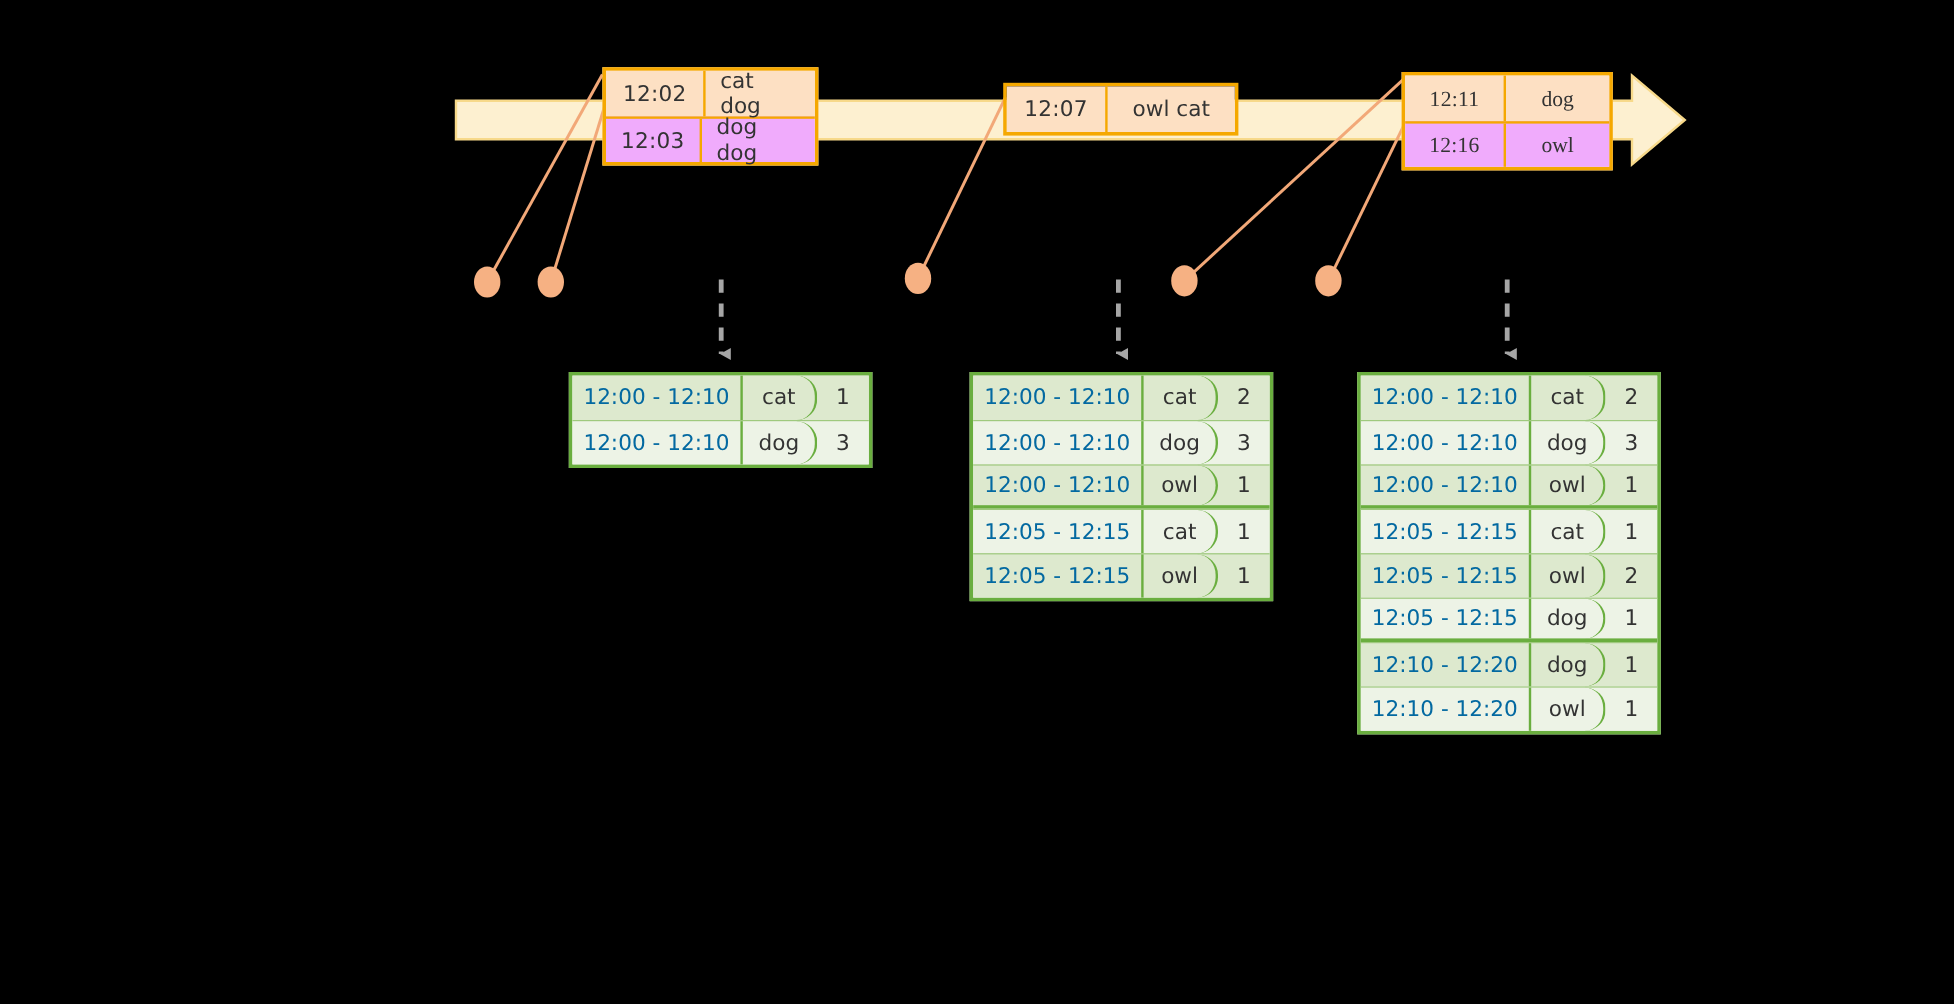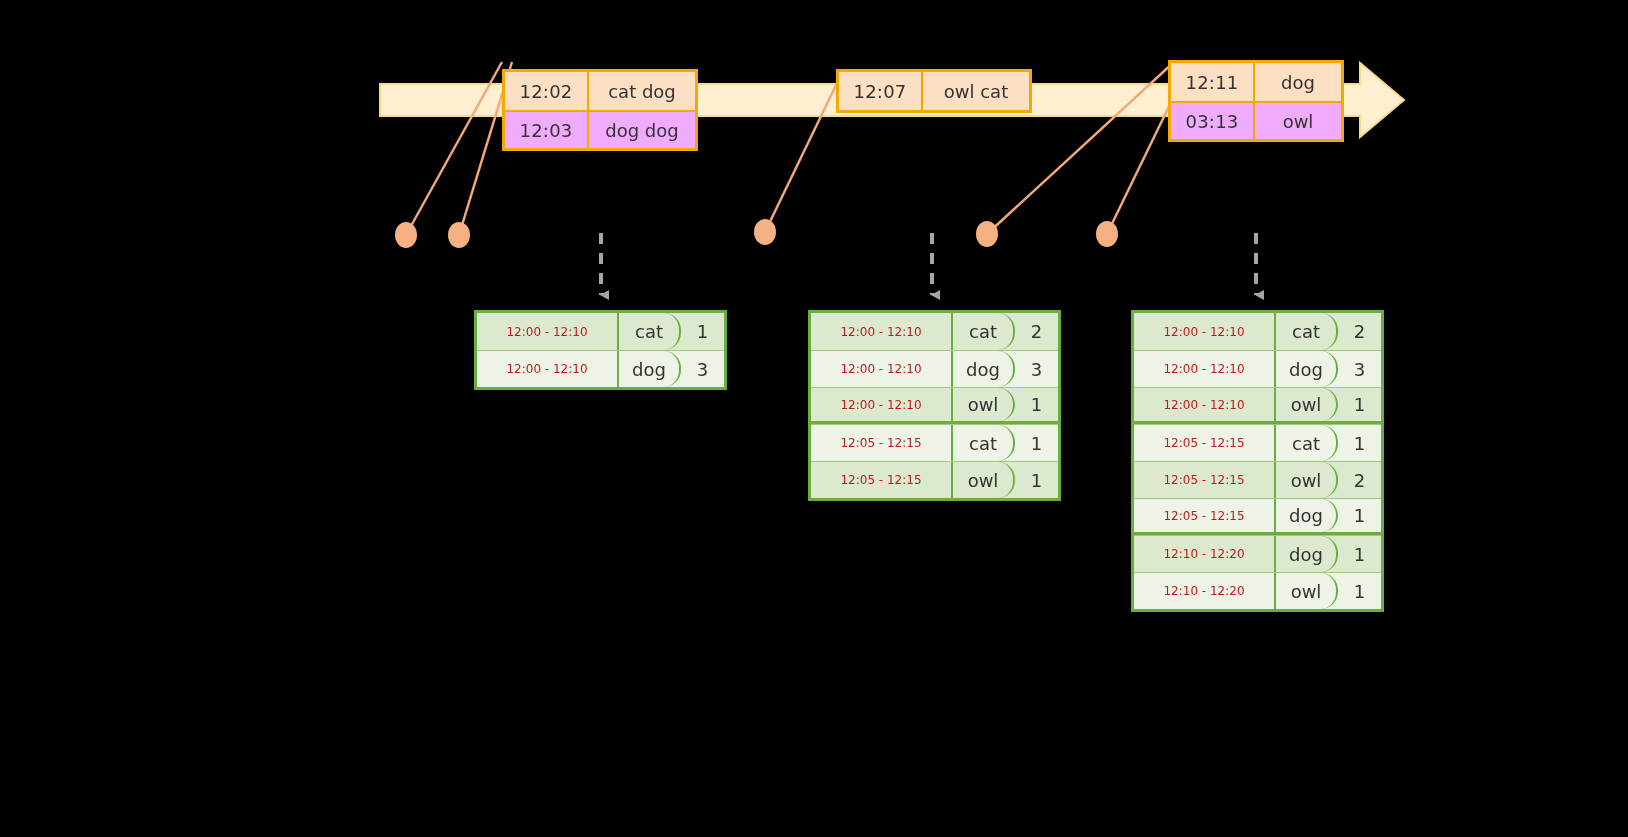--- a/index.html
+++ b/index.html
@@ -82,22 +82,22 @@
   .res-row.odd  { background: #DDE9CE; }
   .res-row.even { background: #EDF3E6; }
   .res-row.groupend { border-bottom: 3px solid #6AAE3F; }
   .res-row + .res-row { border-top: 1px solid #9FC97E; }
   .res-window {
     display: flex;
     align-items: center;
     justify-content: center;
     box-sizing: border-box;
     border-right: 2px solid #6AAE3F;
-    font-size: 12px;
-    color: #b91c1c;
+    font-size: 18px;
+    color: #0369a1;
   }
   .res-key {
     display: flex;
     align-items: center;
     justify-content: center;
     box-sizing: border-box;
     border-right: 2px solid #6AAE3F;
     font-size: 18px;
     color: #333333;
     width: 62px;
@@ -146,43 +146,43 @@
       </g>
 
     <g id="dashed-arrows">
         <line x1="601" y1="233" x2="601" y2="295" stroke="#A6A6A6" stroke-width="4" stroke-dasharray="11 9" marker-end="url(#dashhead)"></line>
         <line x1="932" y1="233" x2="932" y2="295" stroke="#A6A6A6" stroke-width="4" stroke-dasharray="11 9" marker-end="url(#dashhead)"></line>
         <line x1="1256" y1="233" x2="1256" y2="295" stroke="#A6A6A6" stroke-width="4" stroke-dasharray="11 9" marker-end="url(#dashhead)"></line>
       </g>
   </svg>
 
   <div id="event-boxes">
-      <div class="event-box" style="left: 502px; top: 69px; width: 196px;">
+      <div class="event-box" style="left: 502px; top: 56px; width: 180px;">
         <div class="event-row odd">
           <div class="event-time">12:02</div>
           <div class="event-payload">cat dog</div>
         </div>
         <div class="event-row even">
           <div class="event-time">12:03</div>
           <div class="event-payload">dog dog</div>
         </div>
       </div>
       <div class="event-box" style="left: 836px; top: 69px; width: 196px;">
         <div class="event-row odd">
           <div class="event-time">12:07</div>
           <div class="event-payload">owl cat</div>
         </div>
       </div>
-      <div class="event-box" style="left: 1168px; top: 60px; width: 176px;">
+      <div class="event-box" style="left: 1168px; top: 60px; width: 176px; font-family: Liberation Serif, serif;">
         <div class="event-row odd">
           <div class="event-time">12:11</div>
           <div class="event-payload">dog</div>
         </div>
         <div class="event-row even">
-          <div class="event-time">03:13</div>
+          <div class="event-time">12:16</div>
           <div class="event-payload">owl</div>
         </div>
       </div>
     </div>
   <div id="result-tables">
       <div class="result-table" style="left: 474px; top: 310px;">
         <div class="res-row odd">
           <div class="res-window" style="width: 142px;">12:00 - 12:10</div>
           <div class="res-key">cat</div>
           <div class="res-count">1</div>

